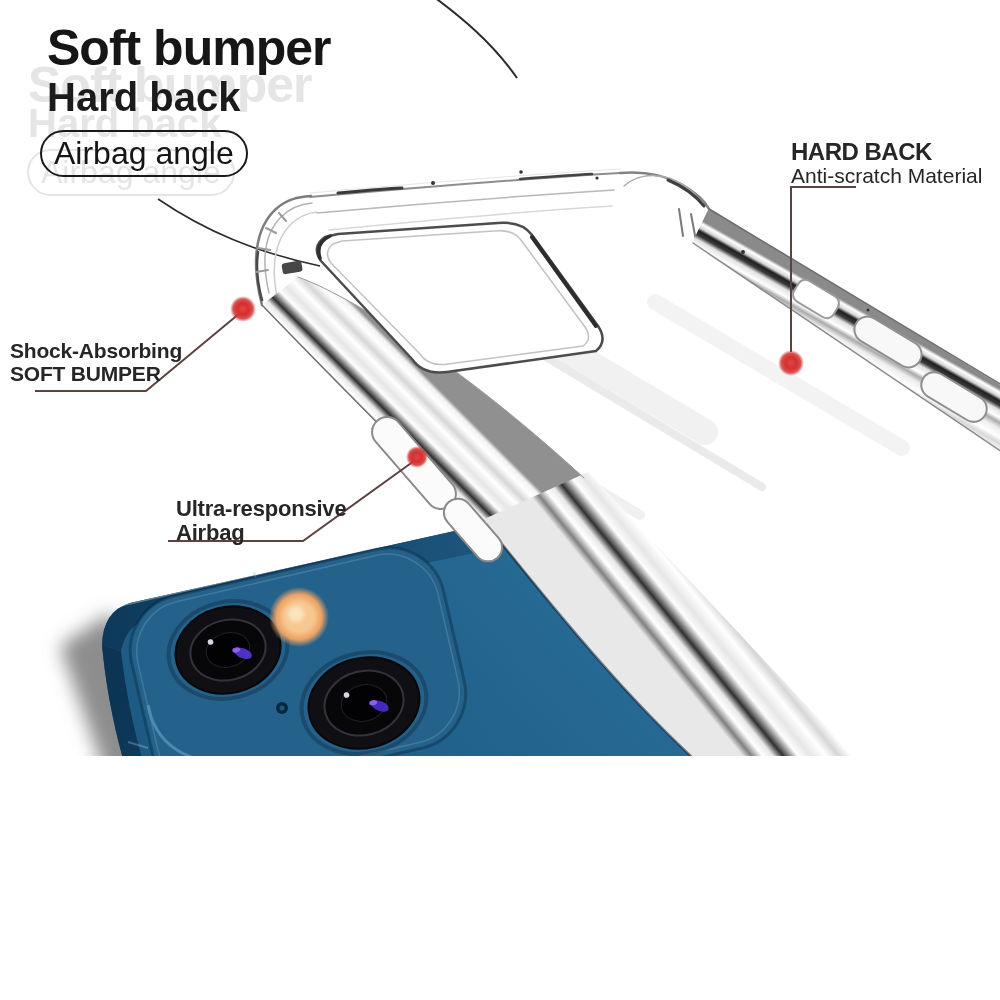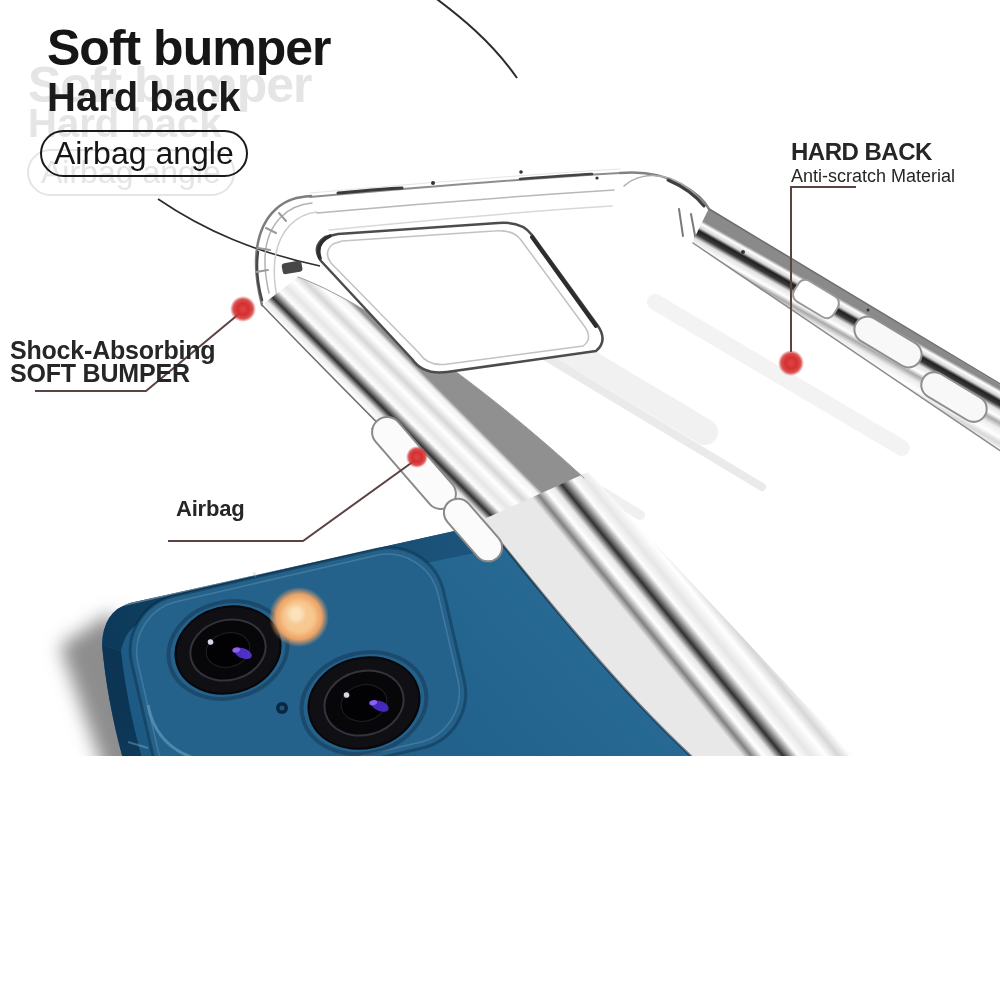--- a/index.html
+++ b/index.html
@@ -14,22 +14,22 @@
   .t-title{left:47px;top:19px;font-size:50px;font-weight:800;letter-spacing:-1px;color:#161616;}
   .g-sub{left:28px;top:101px;font-size:40px;font-weight:700;color:var(--ghost);}
   .t-sub{left:47px;top:75px;font-size:40px;font-weight:700;color:#1b1b1b;}
   .badge{border-radius:28px;padding:3px 12px;font-size:32px;font-weight:400;}
   .g-badge{left:27px;top:149px;border:2.5px solid var(--ghost);color:var(--ghost);}
   .t-badge{left:40px;top:130px;border:2.5px solid #1a1a1a;color:#151515;}
   
   .co{color:#262626;}
   .co-hb{left:791px;top:139px;}
   .co-hb .l1{font-size:24px;font-weight:700;letter-spacing:-0.5px;line-height:26px;}
-  .co-hb .l2{font-size:18px;font-weight:400;line-height:22px;}
-  .co-sb{left:10px;top:339px;font-size:25px;font-weight:600;line-height:23px;letter-spacing:-0.2px;}
+  .co-hb .l2{font-size:21px;font-weight:400;line-height:22px;}
+  .co-sb{left:10px;top:339px;font-size:21px;font-weight:600;line-height:23px;letter-spacing:-0.2px;}
   .co-bt{left:176px;top:497px;font-size:22px;font-weight:600;line-height:24px;letter-spacing:-0.2px;}
   .leader{stroke:var(--leader);stroke-width:2;fill:none;}
   .arc{stroke:#2c2c2c;fill:none;}
 </style>
 </head>
 <body>
 
 <div class="stage">
 
   <svg width="1000" height="1000" viewBox="0 0 1000 1000">
@@ -277,16 +277,17 @@
 
   <div class="txt co co-hb">
     <div class="l1">HARD BACK</div>
     <div class="l2">Anti-scratch Material</div>
   </div>
   <div class="txt co co-sb">
     <div>Shock-Absorbing</div>
     <div>SOFT BUMPER</div>
   </div>
   <div class="txt co co-bt">
+    <div>Ultra-responsive</div>
     <div>Airbag</div>
   </div>
 
 </div>
 
 </body></html>

